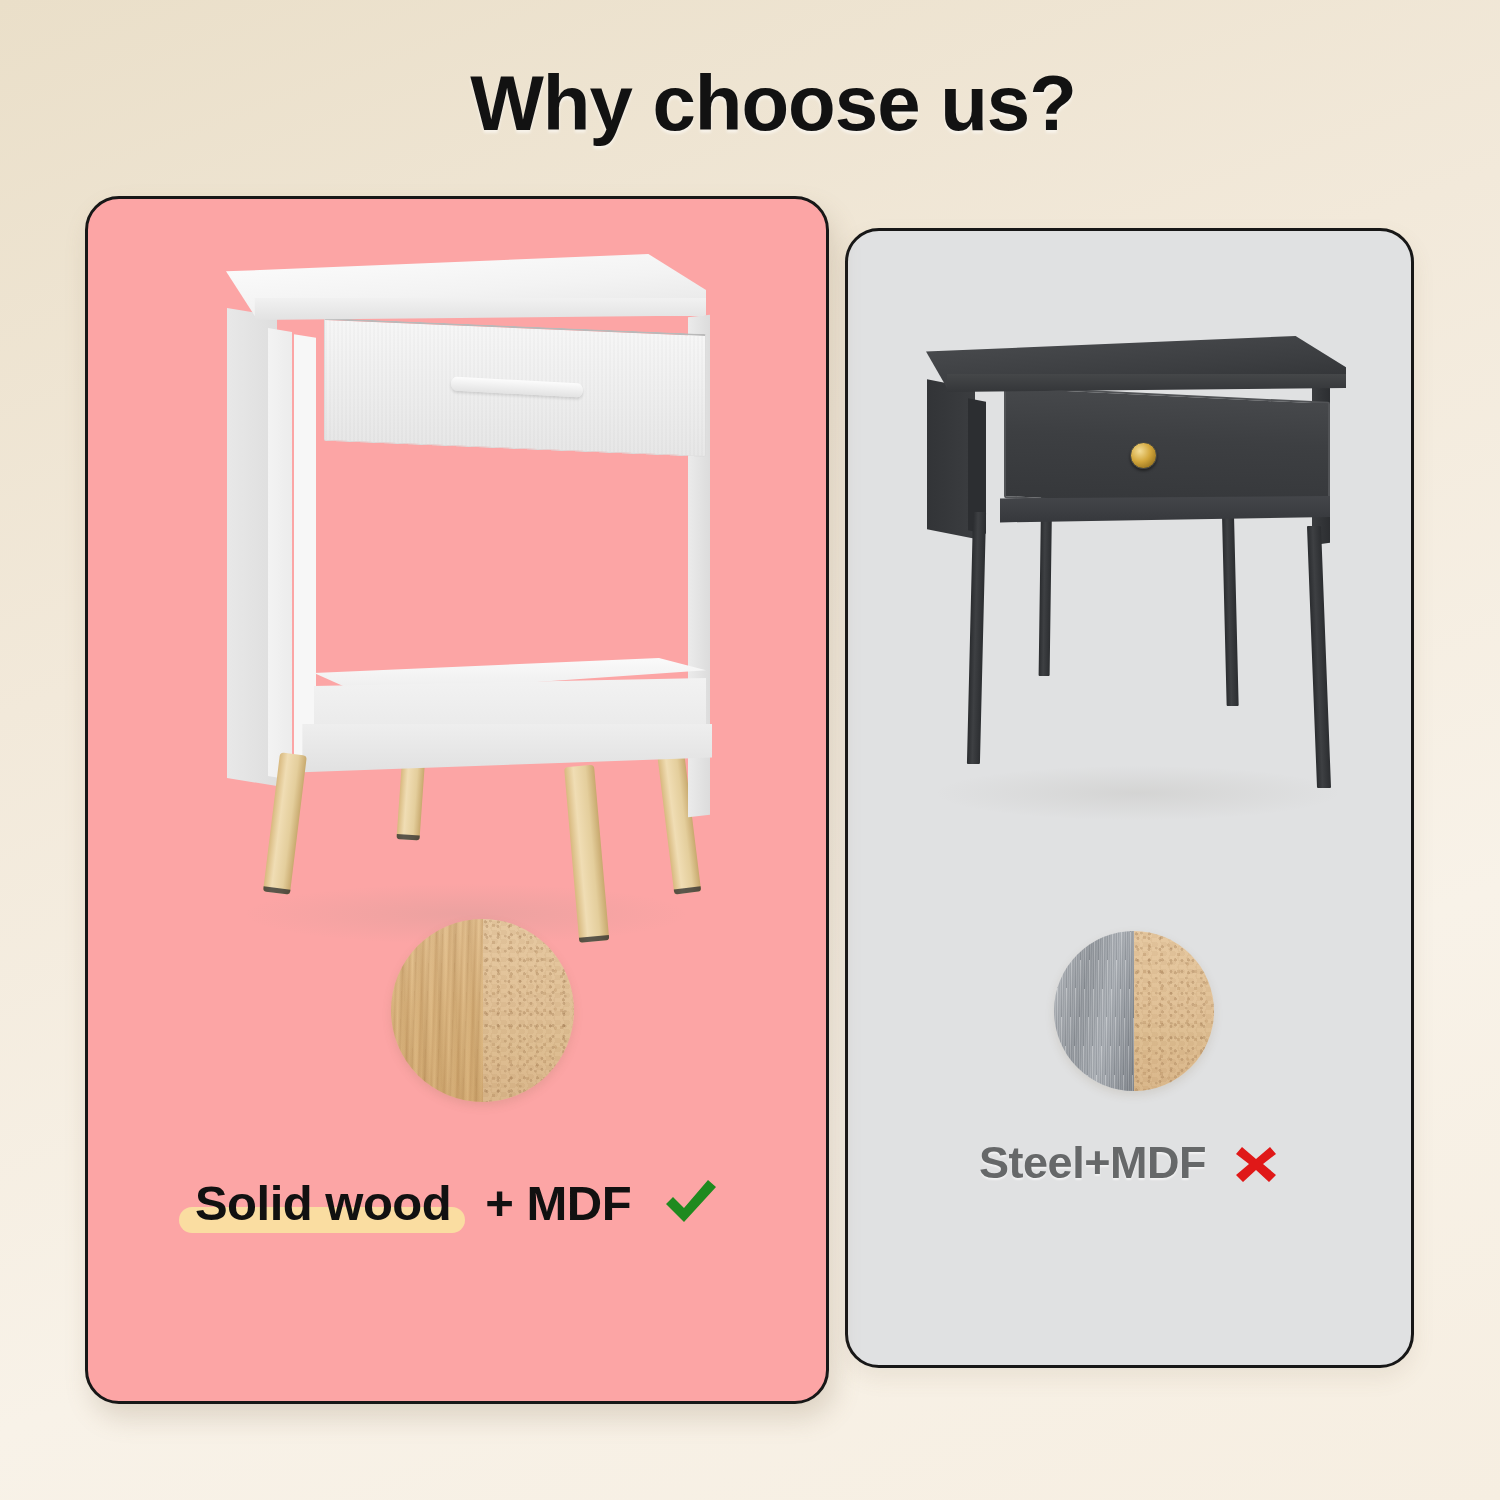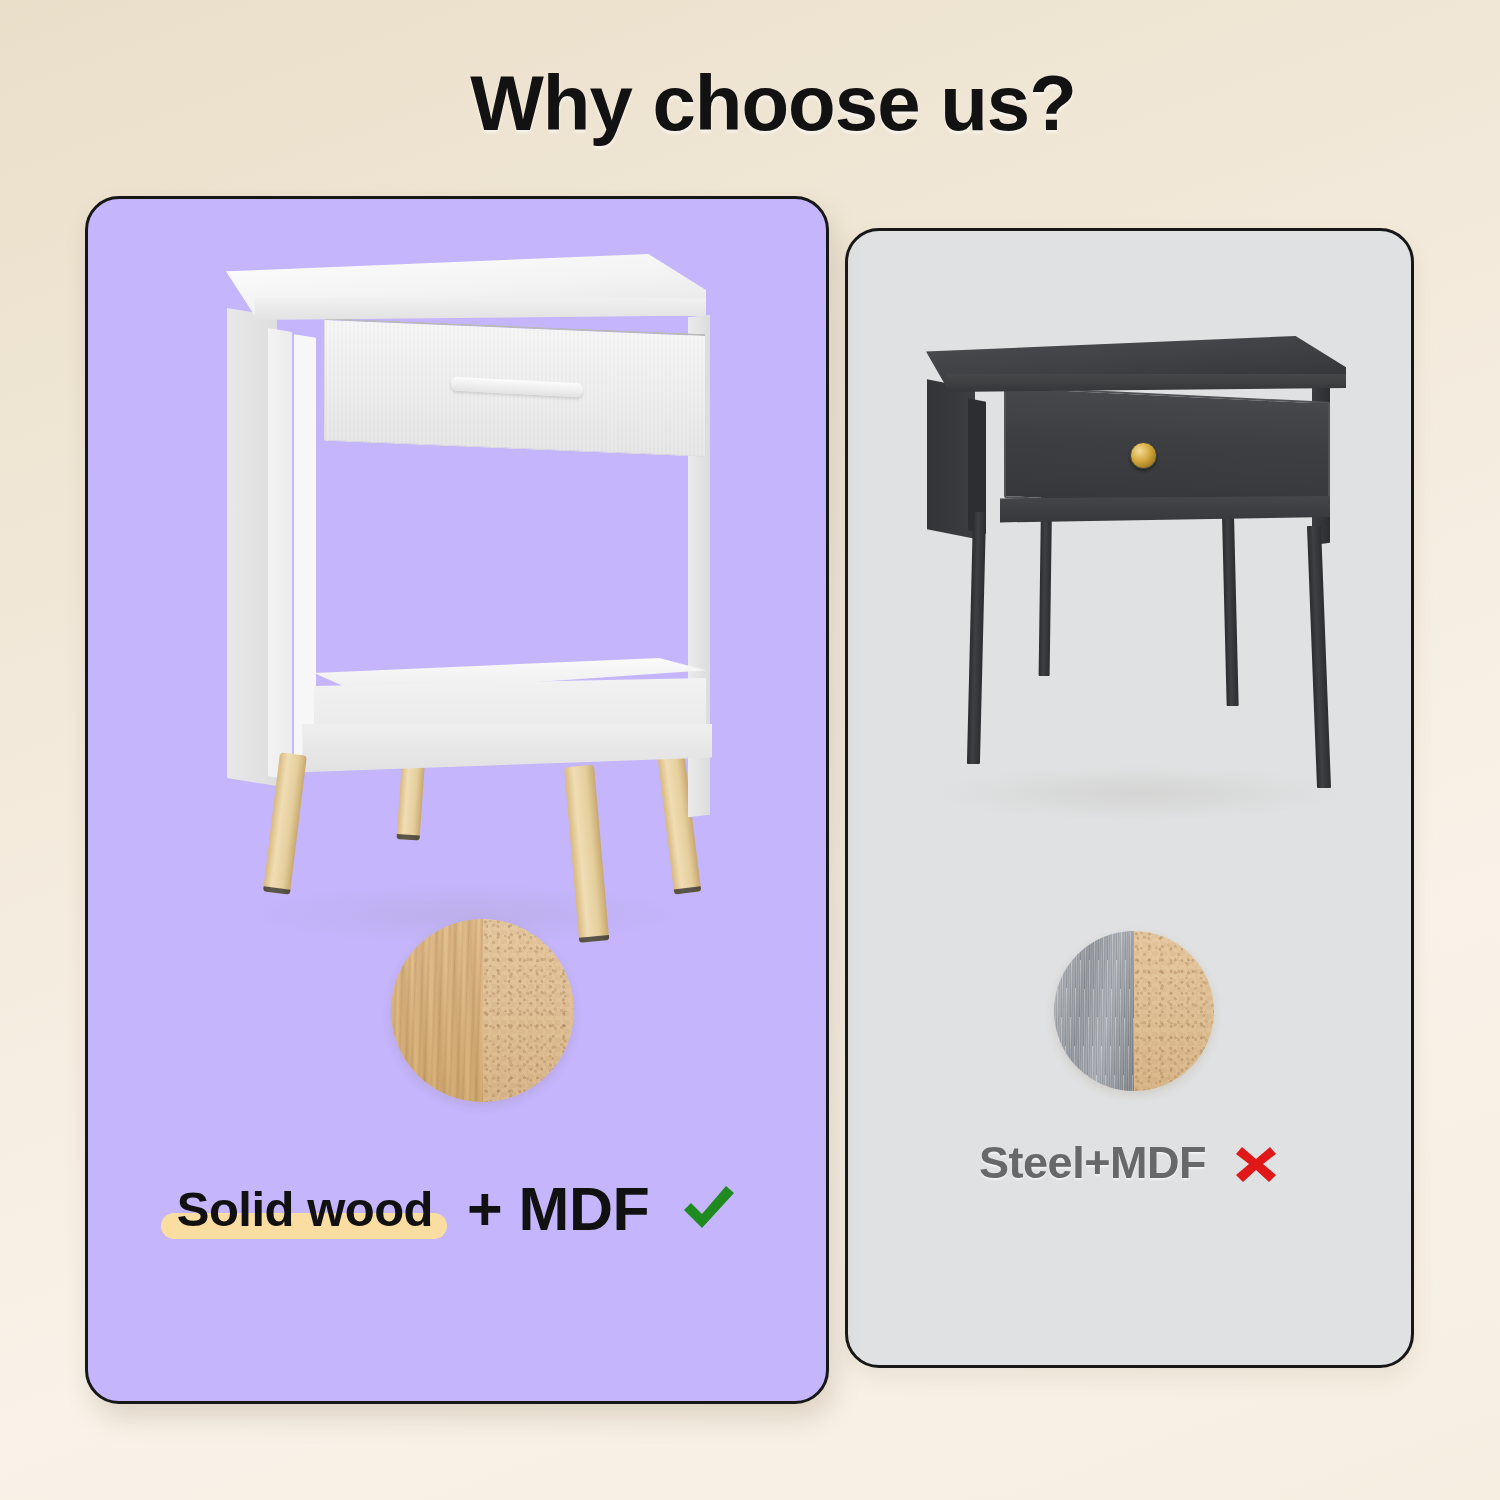--- a/index.html
+++ b/index.html
@@ -46,21 +46,21 @@
     left: 845px;
     width: 569px;
     height: 1140px;
     box-sizing: border-box;
     box-shadow: 0 10px 22px rgba(120,100,70,0.10);
     overflow: hidden;
   }
 
   .panel-pro {
     position: absolute;
-    background: #c4b5fd;
+    background: #fca5a5;
     border: 3px solid #171717;
     border-radius: 34px;
     top: 196px;
     left: 85px;
     width: 744px;
     height: 1208px;
     box-sizing: border-box;
     box-shadow: 6px 14px 26px rgba(130,110,80,0.22);
     overflow: hidden;
     z-index: 3;
@@ -325,21 +325,21 @@
   }
   .hl-text {
     position: relative;
     z-index: 1;
     font-size: 49px;
     font-weight: bold;
     color: #111111;
     letter-spacing: -0.5px;
   }
   #pro-label-plus {
-    font-size: 61px;
+    font-size: 49px;
     font-weight: bold;
     color: #111111;
     margin-left: 34px;
     letter-spacing: -0.5px;
   }
   #check-icon {
     margin-left: 30px;
     width: 58px; height: 58px;
     display: inline-block;
   }

